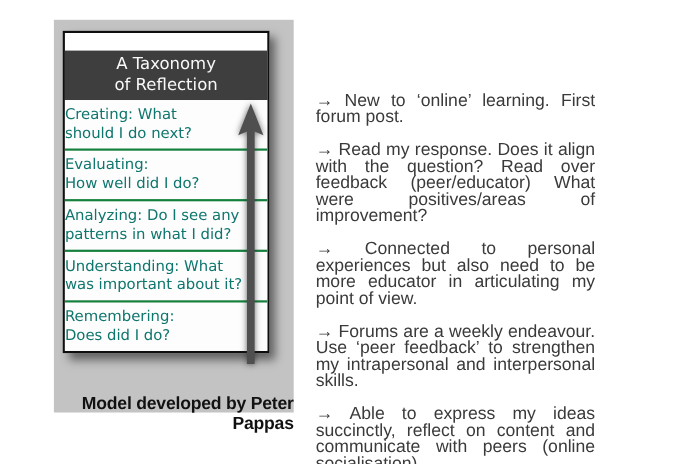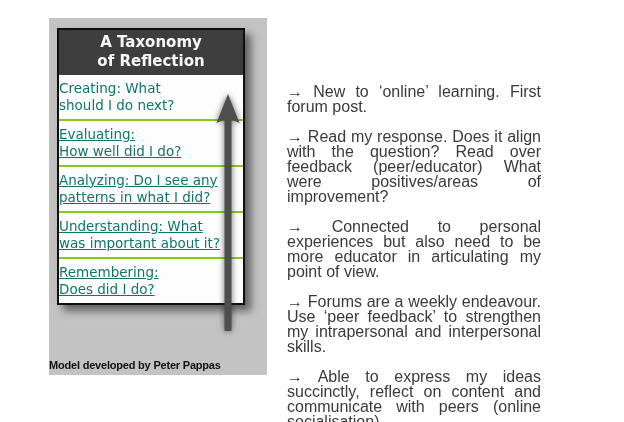--- a/index.html
+++ b/index.html
@@ -23,47 +23,48 @@
     left: 8px; top: 10px;
     width: 188px;
     box-sizing: border-box;
     border: 2px solid #0e0e0e;
     background: #ffffff;
     box-shadow: 6px 6px 8px rgba(0,0,0,0.5);
   }
   .thead {
     background: #3e3e3e;
     color: #f8f8f8;
-    font-weight: bold;
+    font-weight: normal;
     font-size: 15px;
     line-height: 19px;
     text-align: center;
     padding: 3px 0 4px 0;
+    margin-top: 16px;
   }
   .trow {
     height: 44px;
     display: flex;
     flex-direction: column;
     justify-content: center;
     text-align: left;
     font-size: 13.5px;
     line-height: 17.5px;
     color: #0f766e;
     background: #fdfdfd;
   }
-  .trow + .trow { border-top: 2px solid #84cc16; text-decoration: underline; }
+  .trow + .trow { border-top: 2px solid #15803d; }
 
   .caption {
     position: absolute;
     left: 0; right: 0;
     top: 341px;
-    text-align: left;
+    text-align: right;
     font-family: "Liberation Sans", sans-serif;
     font-weight: bold;
-    font-size: 11px;
+    font-size: 16px;
     color: #111111;
     letter-spacing: -0.2px;
   }
 
   .arrow-svg {
     position: absolute;
     left: 0; top: 0;
     width: 218px; height: 357px;
     pointer-events: none;
   }

